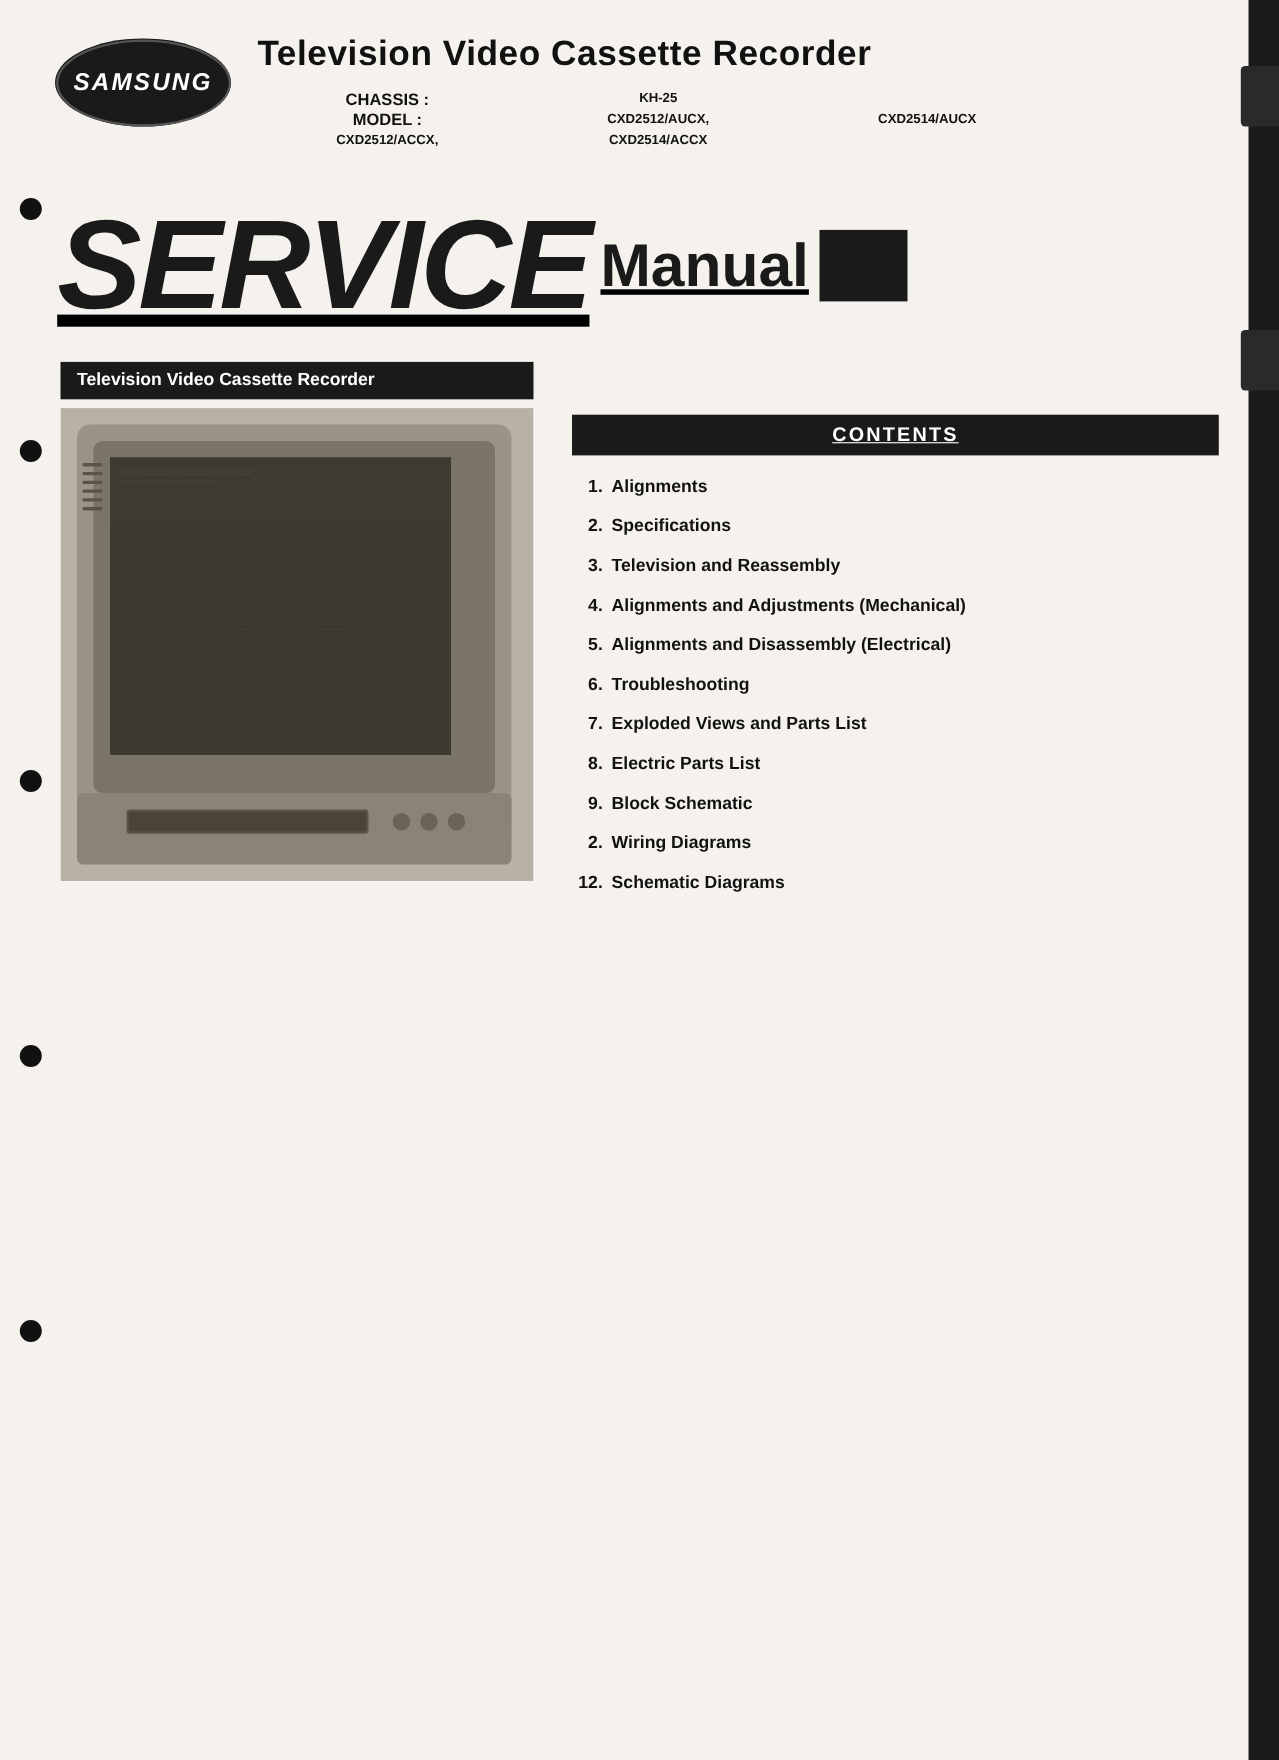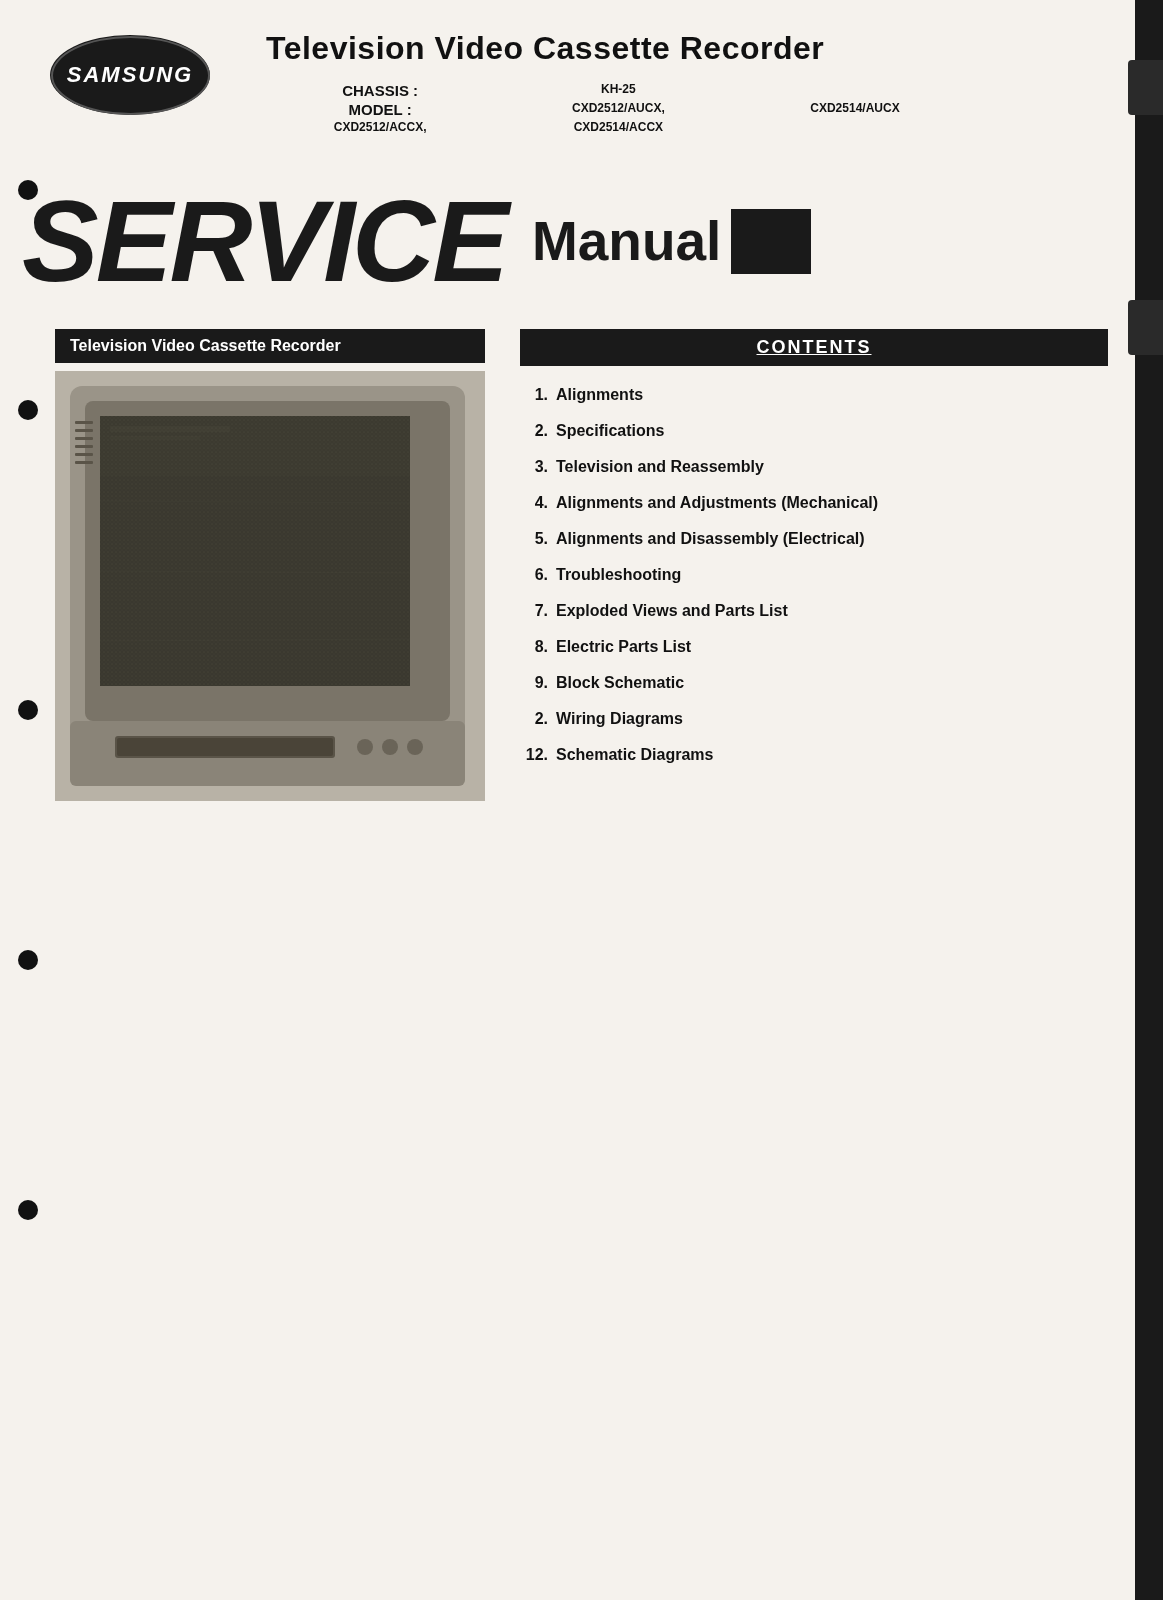--- a/index.html
+++ b/index.html
@@ -46,21 +46,21 @@
     }
 
     .binding-tab-1 { top: 60px; }
     .binding-tab-2 { top: 300px; }
 
     
     .header {
       display: flex;
       align-items: flex-start;
       padding: 30px 50px 20px 50px;
-      gap: 56px;
+      gap: 24px;
     }
 
     .logo-container {
       flex-shrink: 0;
       margin-top: 5px;
     }
 
     .samsung-logo {
       background: #1a1a1a;
       border-radius: 50%;
@@ -118,43 +118,44 @@
     }
 
     .spec-value {
       font-size: 12px;
       font-weight: 700;
       color: #111;
     }
 
     
     .service-manual-section {
-      padding: 30px 50px 30px 22px;
+      padding: 30px 50px 30px 52px;
       display: flex;
       align-items: center;
       gap: 0;
+      text-decoration: underline;
     }
 
     .service-text {
       font-size: 115px;
       font-weight: 900;
       color: #1a1a1a;
       font-family: Arial Black, Impact, sans-serif;
       font-style: italic;
       letter-spacing: -3px;
       line-height: 1;
     }
 
     .manual-text {
       font-size: 55px;
       font-weight: 900;
       color: #1a1a1a;
       font-family: Arial Black, sans-serif;
       line-height: 1;
-      margin-left: 26px;
+      margin-left: 10px;
     }
 
     .manual-bar {
       flex: 1;
       height: 65px;
       background: #1a1a1a;
       margin-left: 10px;
       min-width: 50px;
       max-width: 80px;
     }
@@ -185,20 +186,21 @@
 
     
     .tv-svg {
       width: 430px;
       height: 430px;
     }
 
     
     .right-column {
       flex: 1;
+      margin-top: 48px;
     }
 
     .contents-header {
       background: #1a1a1a;
       color: white;
       text-align: center;
       padding: 8px 0;
       font-size: 18px;
       font-weight: 900;
       letter-spacing: 2px;

